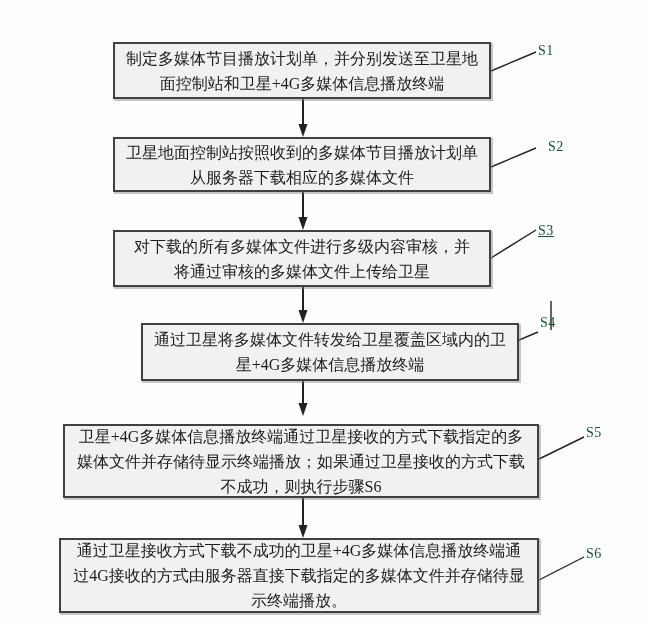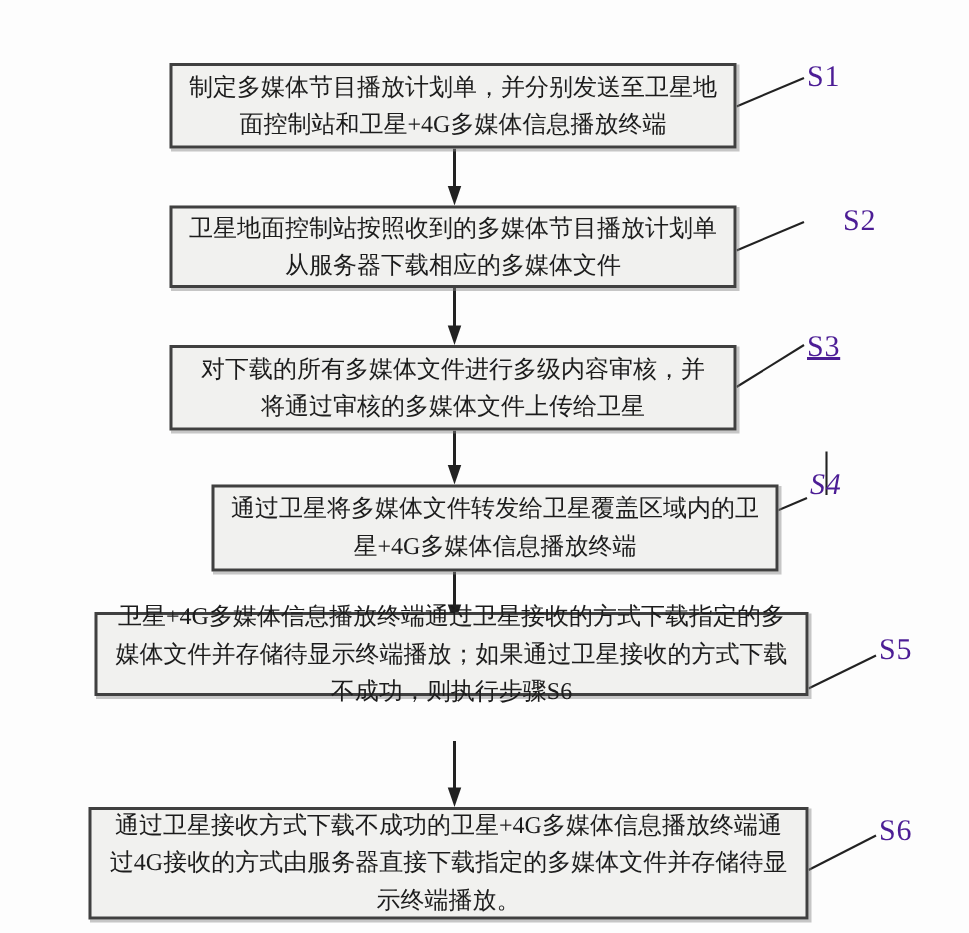--- a/index.html
+++ b/index.html
@@ -36,36 +36,36 @@
     text-align: center;
     white-space: pre-line;
     display: flex;
     align-items: center;
     justify-content: center;
     padding: 1px 6px;
   }
   .step-label {
     position: absolute;
     z-index: 2;
-    color: #4c1d95;
-    font-size: 20px;
+    color: #14532d;
+    font-size: 14px;
     line-height: 20px;
     letter-spacing: 0.5px;
   }
   
   .box-s1 { left: 113px; top: 42px;  width: 378px; height: 57px; }
   .box-s2 { left: 113px; top: 137px; width: 378px; height: 55px; }
   .box-s3 { left: 113px; top: 230px; width: 378px; height: 57px; }
   .box-s4 { left: 113px; top: 323px; width: 378px; height: 58px; margin-left: 28px; }
-  .box-s5 { left: 63px;  top: 408px; width: 476px; height: 56px; }
+  .box-s5 { left: 63px;  top: 424px; width: 476px; height: 74px; }
   .box-s6 { left: 59px;  top: 538px; width: 480px; height: 75px; }
   .label-s1 { left: 538px; top: 41px; }
-  .label-s2 { left: 562px; top: 137px; font-family: Liberation Serif, serif; }
+  .label-s2 { left: 548px; top: 137px; font-family: Liberation Serif, serif; }
   .label-s3 { left: 538px; top: 221px; text-decoration: underline; }
-  .label-s4 { left: 540px; top: 313px; font-style: italic; }
+  .label-s4 { left: 540px; top: 313px; }
   .label-s5 { left: 586px; top: 423px; }
   .label-s6 { left: 586px; top: 544px; }
 </style>
 </head>
 <body>
 
 <div class="canvas">
 
   <svg class="connector-layer" viewBox="0 0 646 622" xmlns="http://www.w3.org/2000/svg">
 

